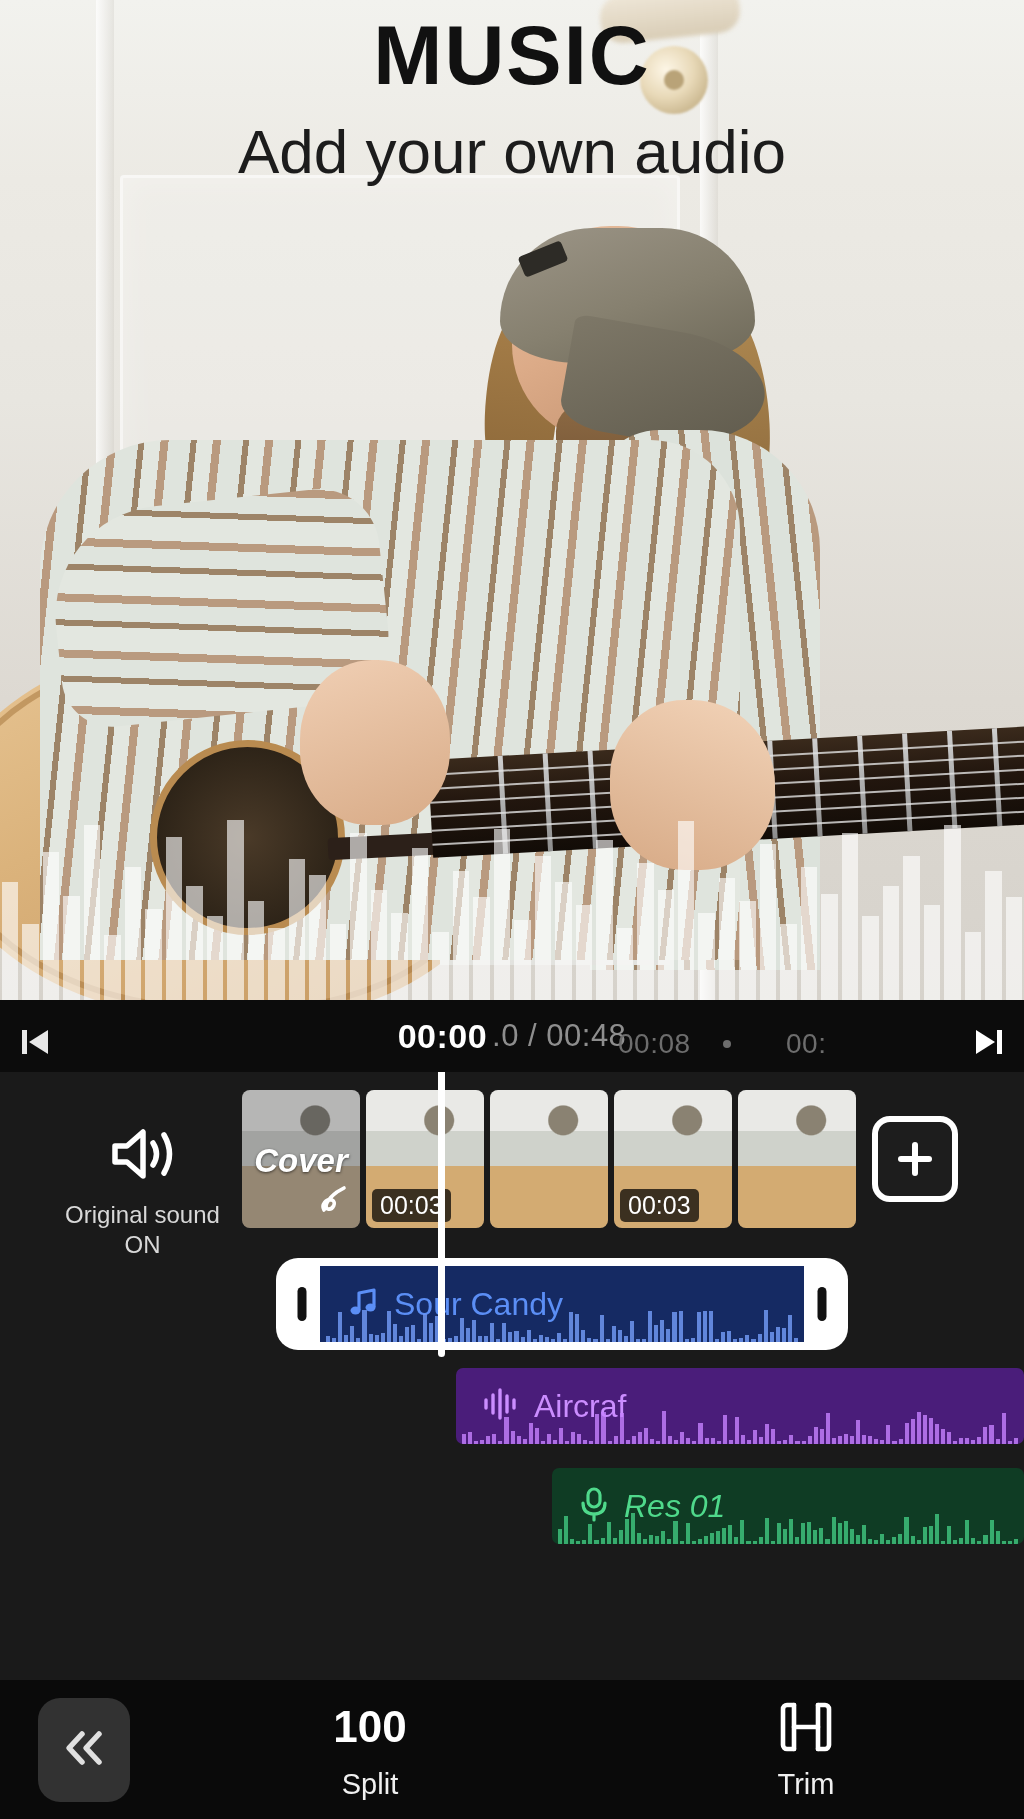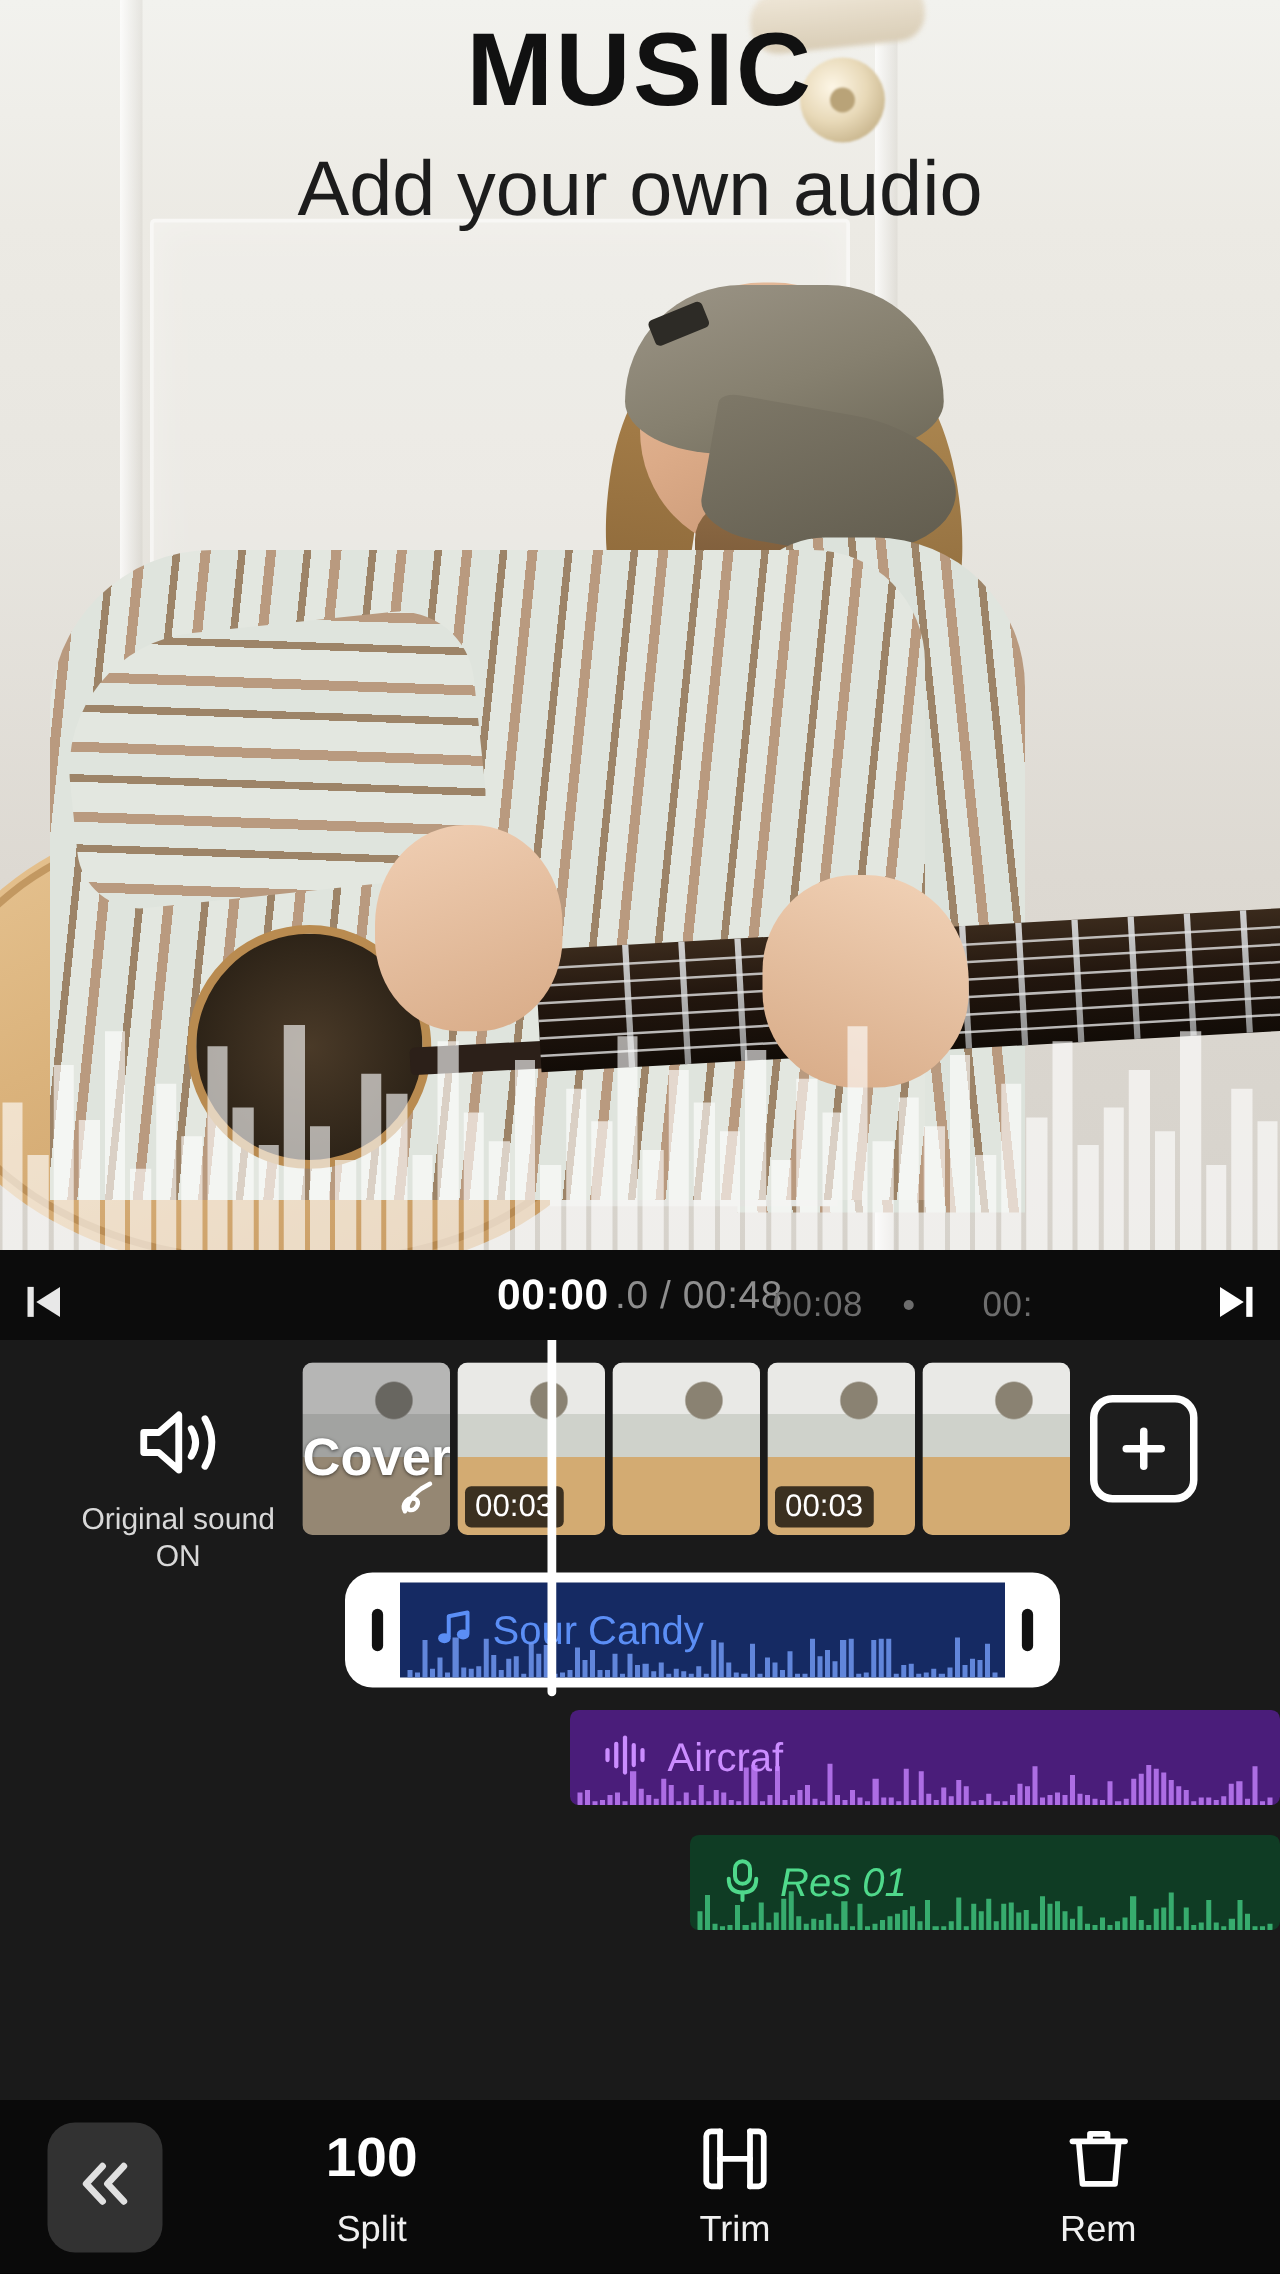--- a/index.html
+++ b/index.html
@@ -243,22 +243,22 @@
   .clip.cover { width:118px; }
   .clip .thumb {
     position:absolute; inset:0;
     background:
       radial-gradient(circle at 62% 22%, #8a8272 0 11%, transparent 12%),
       linear-gradient(to bottom,#e9e9e6 0 30%, #cfd2cb 30% 55%, #d3ab72 55% 100%);
   }
   .clip.cover .thumb { filter:grayscale(.55) brightness(.78); }
   .clip .cover-label {
     position:absolute; left:0; right:0; top:38%;
-    text-align:center; font-size:42px; font-weight:bold;
-    color:#fff; text-shadow:0 1px 3px rgba(0,0,0,.6);
+    text-align:center; font-size:33px; font-weight:bold;
+    color:#fff; text-shadow:0 1px 3px rgba(0,0,0,.6);font-style:italic;
   }
   .clip .edit-ic {
     position:absolute; right:9px; bottom:7px;
   }
   .clip .dur {
     position:absolute; left:6px; bottom:6px;
     background:rgba(0,0,0,.72); color:#fff;
     font-size:25px; padding:2px 8px; border-radius:5px;
   }
   #add-clip {
@@ -840,25 +840,15 @@
           <path d="M17 4 H10 a4 4 0 0 0 -4 4 v36 a4 4 0 0 0 4 4 h7" fill="none" stroke="#fff" stroke-width="4.6" stroke-linecap="round"></path>
           <path d="M41 4 h7 a4 4 0 0 1 4 4 v36 a4 4 0 0 1 -4 4 h-7" fill="none" stroke="#fff" stroke-width="4.6" stroke-linecap="round"></path>
           <line x1="17" y1="26" x2="41" y2="26" stroke="#fff" stroke-width="4.6" stroke-linecap="round"></line>
           <line x1="17" y1="4" x2="17" y2="48" stroke="#fff" stroke-width="4.6" stroke-linecap="round"></line>
           <line x1="41" y1="4" x2="41" y2="48" stroke="#fff" stroke-width="4.6" stroke-linecap="round"></line>
         </svg>
       </span>
       <span class="tlabel">Trim</span>
     </div>
 
-    <div class="tool">
-      <span class="ticonbox">
-        <svg width="50" height="52" viewBox="0 0 50 52">
-          <line x1="4" y1="12" x2="46" y2="12" stroke="#fff" stroke-width="4.6" stroke-linecap="round"></line>
-          <path d="M18 12 V6 h14 v6" fill="none" stroke="#fff" stroke-width="4.6" stroke-linejoin="round"></path>
-          <path d="M9 12 l3 34 h26 l3 -34" fill="none" stroke="#fff" stroke-width="4.6" stroke-linejoin="round"></path>
-        </svg>
-      </span>
-      <span class="tlabel">Rem</span>
-    </div>
 
   </div>
 </div>
 
 </body></html>

